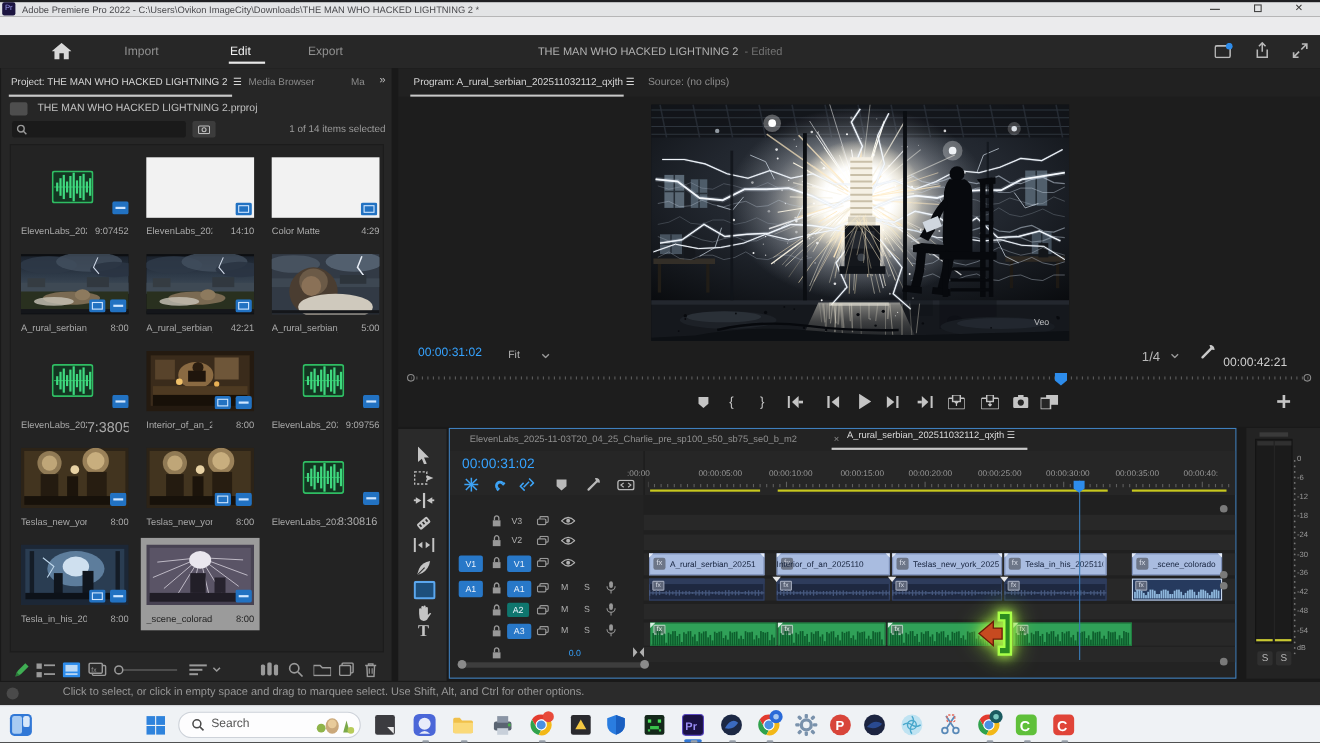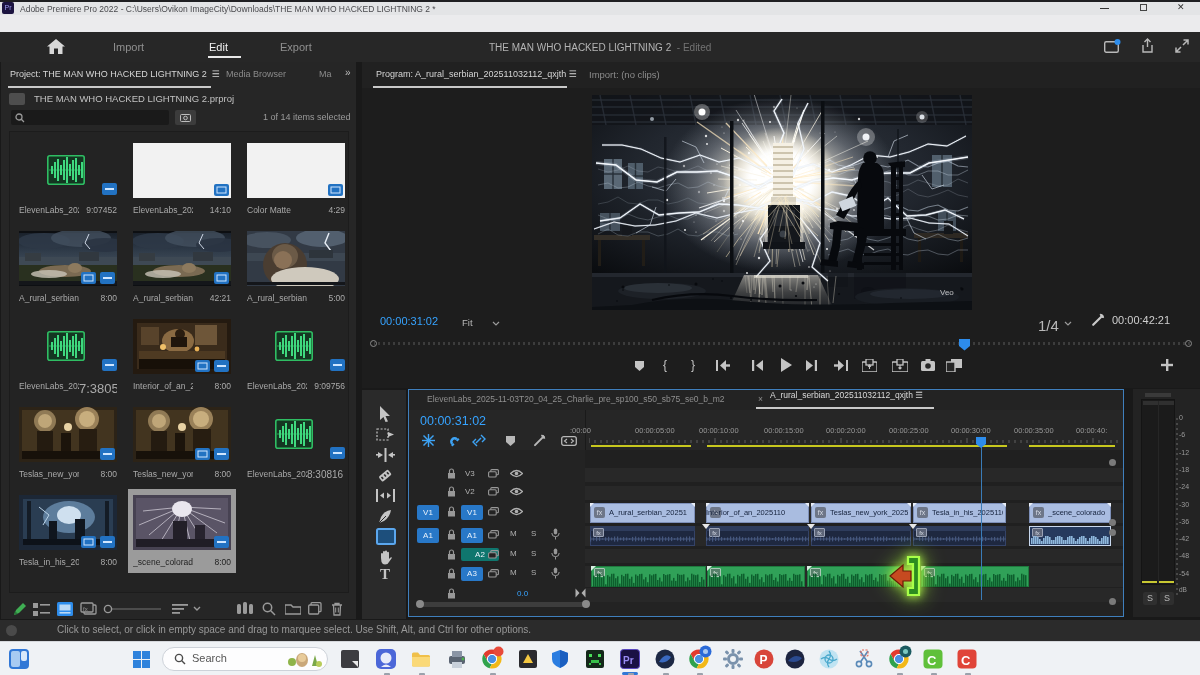--- a/index.html
+++ b/index.html
@@ -404,21 +404,21 @@
     <svg class="abs" style="left:330px;top:540px" width="12" height="14" viewBox="0 0 12 14">
         <path d="M1 3 L11 3 M4 3 L4 1.5 L8 1.5 L8 3 M2.5 3 L3 13 L9 13 L9.5 3" fill="none" stroke="#9a9a9a" stroke-width="1.3"></path>
         <line x1="4.7" y1="5.5" x2="4.7" y2="10.5" stroke="#9a9a9a" stroke-width="1"></line>
         <line x1="7.3" y1="5.5" x2="7.3" y2="10.5" stroke="#9a9a9a" stroke-width="1"></line>
       </svg>
   </div>
 
   <div class="abs" id="program-panel" style="left:362px;top:62px;width:838px;height:326px;background:#212121;">
   <div class="abs txt" style="left:14px;top:7px;font-size:9px;color:#d6d6d6;">Program: A_rural_serbian_202511032112_qxjth&nbsp;☰</div>
   <div class="abs" style="left:11px;top:24px;width:194px;height:2px;background:#c9c9c9;"></div>
-  <div class="abs txt" style="left:227px;top:7px;font-size:9.5px;color:#8b8b8b;">Import: (no clips)</div>
+  <div class="abs txt" style="left:227px;top:7px;font-size:9.5px;color:#8b8b8b;">Source: (no clips)</div>
   <div class="abs" style="left:0;top:26px;width:838px;height:300px;background:#1d1d1d;"></div>
   <svg class="abs" style="left:230px;top:33px" width="380" height="215" viewBox="0 0 380 215">
 <defs>
 <radialGradient id="wallv" cx="0.5" cy="0.42" r="0.75">
  <stop offset="0" stop-color="#343a42"></stop>
  <stop offset="0.5" stop-color="#21262e"></stop>
  <stop offset="1" stop-color="#0a0c0f"></stop>
 </radialGradient>
 <radialGradient id="burst" cx="0.5" cy="0.5" r="0.5">
  <stop offset="0" stop-color="#ffffff"></stop>
@@ -891,31 +891,31 @@
 <circle cx="188" cy="191" r="1.5" fill="#080a0e"></circle>
 <circle cx="309" cy="203" r="0.8" fill="#080a0e"></circle>
 <path d="M60 205 Q100 196 140 201 T225 205" fill="none" stroke="#07090d" stroke-width="2.2"></path>
 <text x="348" y="200" font-size="8" fill="#e0e0e0" opacity="0.8" font-family="Liberation Sans">Veo</text>
 </svg>
   <div class="abs txt" style="left:18px;top:253px;font-size:11px;color:#36a3ff;">00:00:31:02</div>
   <div class="abs txt" style="left:100px;top:255px;font-size:9.5px;color:#b8b8b8;">Fit</div>
   <svg class="abs" style="left:130px;top:259px" width="8" height="5" viewBox="0 0 8 5">
         <path d="M1 1 L4 4 L7 1" fill="none" stroke="#9a9a9a" stroke-width="1.2"></path>
       </svg>
-  <div class="abs txt" style="left:676px;top:255px;font-size:15px;color:#b8b8b8;">1/4</div>
+  <div class="abs txt" style="left:676px;top:255px;font-size:12px;color:#b8b8b8;">1/4</div>
   <svg class="abs" style="left:702px;top:259px" width="8" height="5" viewBox="0 0 8 5">
         <path d="M1 1 L4 4 L7 1" fill="none" stroke="#9a9a9a" stroke-width="1.2"></path>
       </svg>
   <svg class="abs" style="left:729px;top:251px" width="14" height="14" viewBox="0 0 14 14">
         <g stroke="#c9c9c9" fill="none">
           <path d="M9.2 1.2 A3.4 3.4 0 0 1 12.6 4.6 L10.4 4.2 L9.6 2.6 Z" fill="#c9c9c9"></path>
           <line x1="9.8" y1="4.2" x2="2.2" y2="11.8" stroke-width="2.2" stroke-linecap="round"></line>
         </g>
       </svg>
-  <div class="abs txt" style="left:750px;top:252px;font-size:11px;color:#cfcfcf;">00:00:42:21</div>
+  <div class="abs txt" style="left:750px;top:262px;font-size:11px;color:#cfcfcf;">00:00:42:21</div>
   <svg class="abs" style="left:12px;top:280px" width="816" height="4" viewBox="0 0 816 4">
         <line x1="0" y1="0" x2="0" y2="3" stroke="#5d5d5d" stroke-width="1"></line>
         <line x1="5" y1="0" x2="5" y2="3" stroke="#5d5d5d" stroke-width="1"></line>
         <line x1="10" y1="0" x2="10" y2="3" stroke="#5d5d5d" stroke-width="1"></line>
         <line x1="15" y1="0" x2="15" y2="3" stroke="#5d5d5d" stroke-width="1"></line>
         <line x1="20" y1="0" x2="20" y2="3" stroke="#5d5d5d" stroke-width="1"></line>
         <line x1="25" y1="0" x2="25" y2="3" stroke="#5d5d5d" stroke-width="1"></line>
         <line x1="30" y1="0" x2="30" y2="3" stroke="#5d5d5d" stroke-width="1"></line>
         <line x1="35" y1="0" x2="35" y2="3" stroke="#5d5d5d" stroke-width="1"></line>
         <line x1="40" y1="0" x2="40" y2="3" stroke="#5d5d5d" stroke-width="1"></line>
@@ -1378,21 +1378,21 @@
   <div class="abs txt" style="left:101px;top:139px;font-size:8px;color:#b0b0b0;">M</div>
   <div class="abs txt" style="left:122px;top:139px;font-size:8px;color:#b0b0b0;">S</div>
   <svg class="abs" style="left:142px;top:138px" width="9" height="12" viewBox="0 0 9 12">
         <rect x="2.8" y="0.5" width="3.4" height="6" rx="1.7" fill="#989898"></rect>
         <path d="M0.8 5 A3.7 3.7 0 0 0 8.2 5 M4.5 8.7 L4.5 11.5" fill="none" stroke="#989898" stroke-width="1.0"></path>
       </svg>
   <svg class="abs" style="left:38px;top:159px" width="9" height="11" viewBox="0 0 9 11">
         <rect x="1" y="5" width="7" height="5.5" fill="#989898"></rect>
         <path d="M2.5 5 L2.5 3 A2 2 0 0 1 6.5 3 L6.5 5" fill="none" stroke="#989898" stroke-width="1.2"></path>
       </svg>
-  <div class="abs" style="left:52px;top:158px;width:38px;height:13px;background:#0f766e;border-radius:2px;color:#eaf2fb;font-size:8px;line-height:13px;text-align:center;">A2</div>
+  <div class="abs" style="left:52px;top:158px;width:20px;height:13px;background:#0f766e;border-radius:2px;color:#eaf2fb;font-size:8px;line-height:13px;text-align:center;">A2</div>
   <svg class="abs" style="left:79px;top:160px" width="11" height="9" viewBox="0 0 11 9">
         <rect x="2.8" y="0.6" width="7.6" height="5.2" rx="1" fill="none" stroke="#989898" stroke-width="1.1"></rect>
         <rect x="0.6" y="2.8" width="7.6" height="5.2" rx="1" fill="#232323" stroke="#989898" stroke-width="1.1"></rect>
       </svg>
   <div class="abs txt" style="left:101px;top:159px;font-size:8px;color:#b0b0b0;">M</div>
   <div class="abs txt" style="left:122px;top:159px;font-size:8px;color:#b0b0b0;">S</div>
   <svg class="abs" style="left:142px;top:158px" width="9" height="12" viewBox="0 0 9 12">
         <rect x="2.8" y="0.5" width="3.4" height="6" rx="1.7" fill="#989898"></rect>
         <path d="M0.8 5 A3.7 3.7 0 0 0 8.2 5 M4.5 8.7 L4.5 11.5" fill="none" stroke="#989898" stroke-width="1.0"></path>
       </svg>

